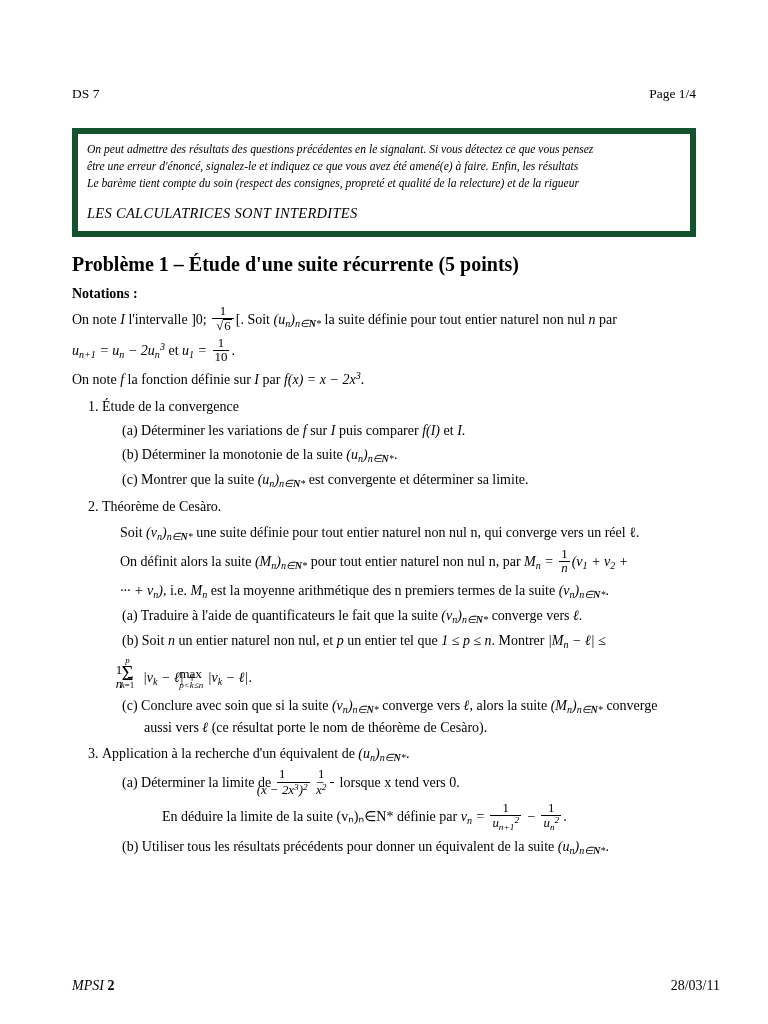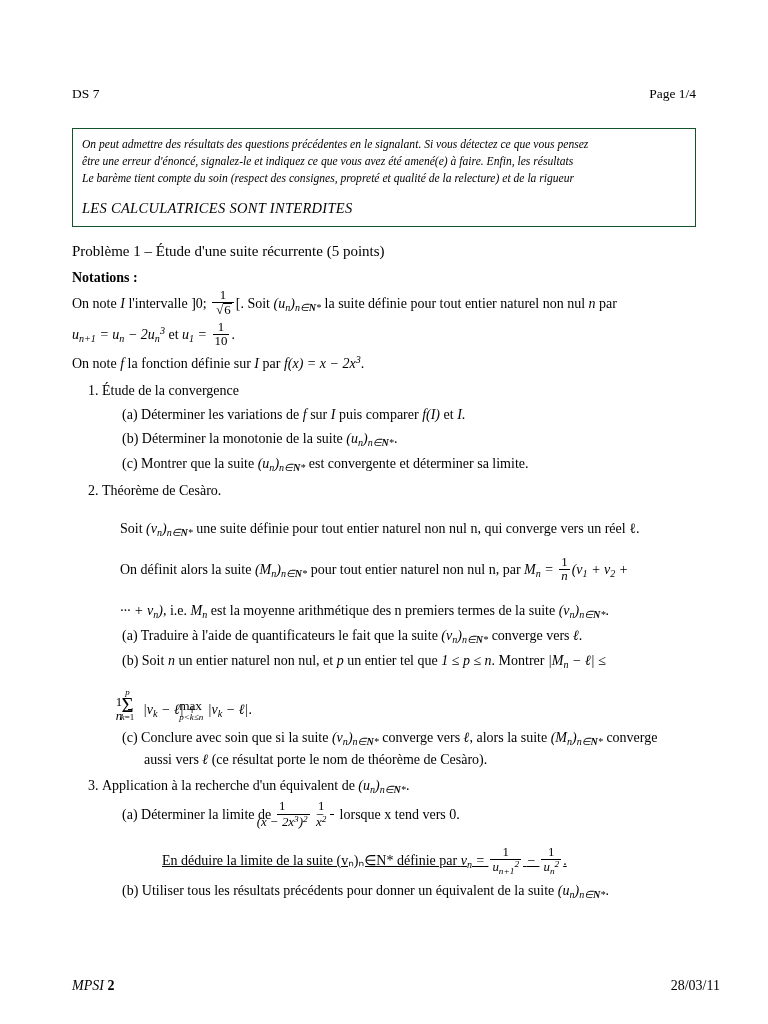--- a/index.html
+++ b/index.html
@@ -33,38 +33,38 @@
     justify-content: space-between;
     align-items: baseline;
     font-size: 13.5px;
     font-family: "Liberation Serif", serif;
   }
   .hdr .left { font-style: normal; }
   .hdr .right { font-style: normal; }
 
   .frame {
     margin-top: 26px;
-    border: 1px solid #14532d;
+    border: 6px solid #14532d;
     padding: 7px 9px 6px 9px;
     font-style: italic;
     font-size: 11.6px;
     line-height: 1.48;
   }
   .frame p { margin: 0; }
   .frame .caps {
     font-size: 14.5px;
     font-style: italic;
     margin-top: 11px;
     letter-spacing: 0.3px;
   }
 
   .prob-title {
     margin-top: 16px;
-    font-weight: normal;
-    font-size: 15px;
+    font-weight: bold;
+    font-size: 20px;
   }
   .notations {
     margin-top: 10px;
     font-weight: bold;
     font-size: 14px;
   }
   .body-line {
     font-size: 14px;
     line-height: 1.5;
     margin-top: 3px;
@@ -151,21 +151,21 @@
     right: 72px;
     bottom: 54px;
     display: flex;
     justify-content: space-between;
     font-size: 14px;
     text-align: center;
   }
   .footer .l { font-style: italic; }
   .footer .l b { font-style: normal; }
   .footer .r { font-style: normal; }
-  .para-line { margin-top: 16px; }
+  .para-line { margin-top: 4px; }
 </style>
 </head>
 <body>
 
 <div class="page">
 
   <div class="content">
 
     <div class="hdr">
       <div class="left">DS 7</div>
@@ -271,21 +271,21 @@
       <li>
         Application à la recherche d'un équivalent de <span class="mathit">(u<sub>n</sub>)<sub>n∈<span class="bf">N</span>*</sub></span>.
         <ol class="lvl2">
           <li>
             <span class="lbl">(a)</span>
             <span>Déterminer la limite de</span>
             <span class="frac"><span class="num">1</span><span class="den"><span class="mathit">(x − 2x<sup>3</sup>)<sup>2</sup></span></span></span>
             <span class="mathit">−</span>
             <span class="frac"><span class="num">1</span><span class="den"><span class="mathit">x<sup>2</sup></span></span></span>
             <span>lorsque x tend vers 0.</span>
-            <div class="para-line" style="text-indent:0; margin-left:18px;text-decoration:underline;">
+            <div class="para-line" style="text-indent:0; margin-left:18px;">
               <span>En déduire la limite de la suite (vₙ)ₙ∈N* définie par</span>
               <span class="mathit">v<sub>n</sub> =</span>
               <span class="frac"><span class="num">1</span><span class="den"><span class="mathit">u<sub>n+1</sub><sup>2</sup></span></span></span>
               <span class="mathit">−</span>
               <span class="frac"><span class="num">1</span><span class="den"><span class="mathit">u<sub>n</sub><sup>2</sup></span></span></span>.
             </div>
           </li>
           <li>
             <span class="lbl">(b)</span>
             Utiliser tous les résultats précédents pour donner un équivalent de la suite <span class="mathit">(u<sub>n</sub>)<sub>n∈<span class="bf">N</span>*</sub></span>.

